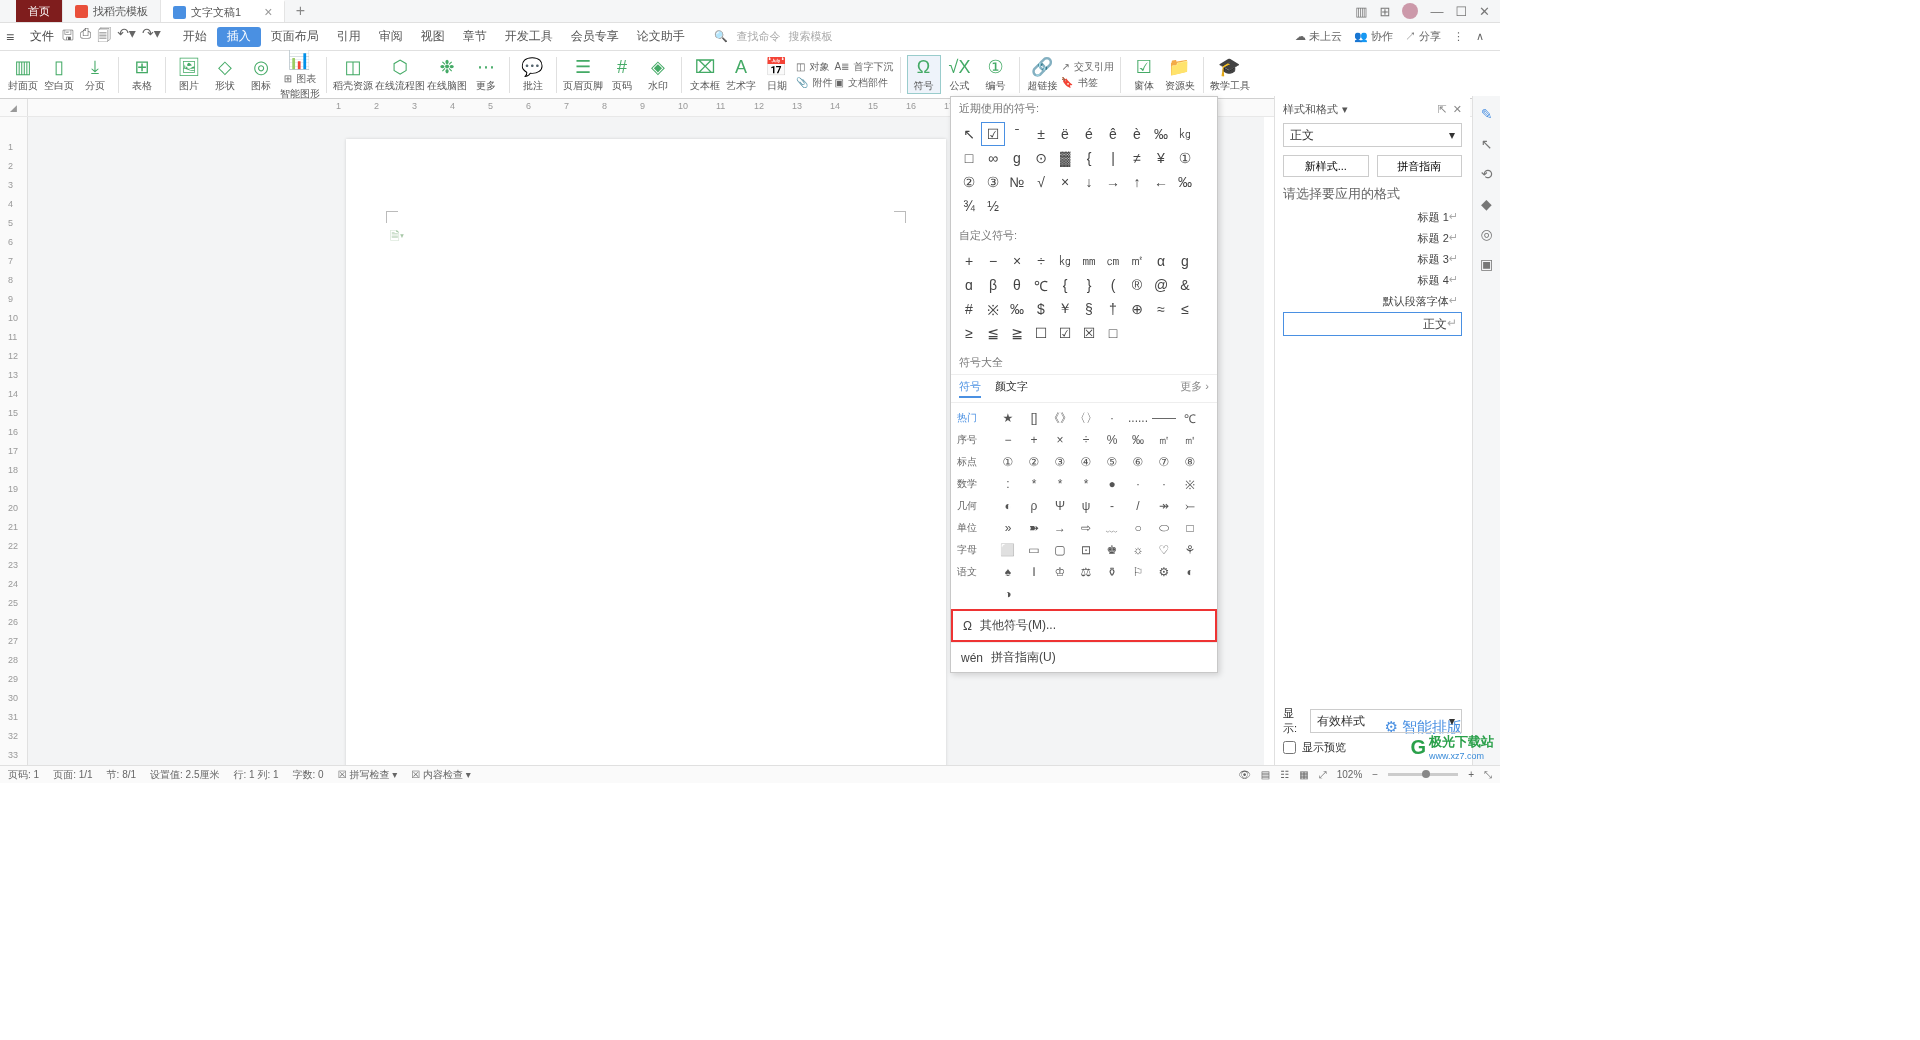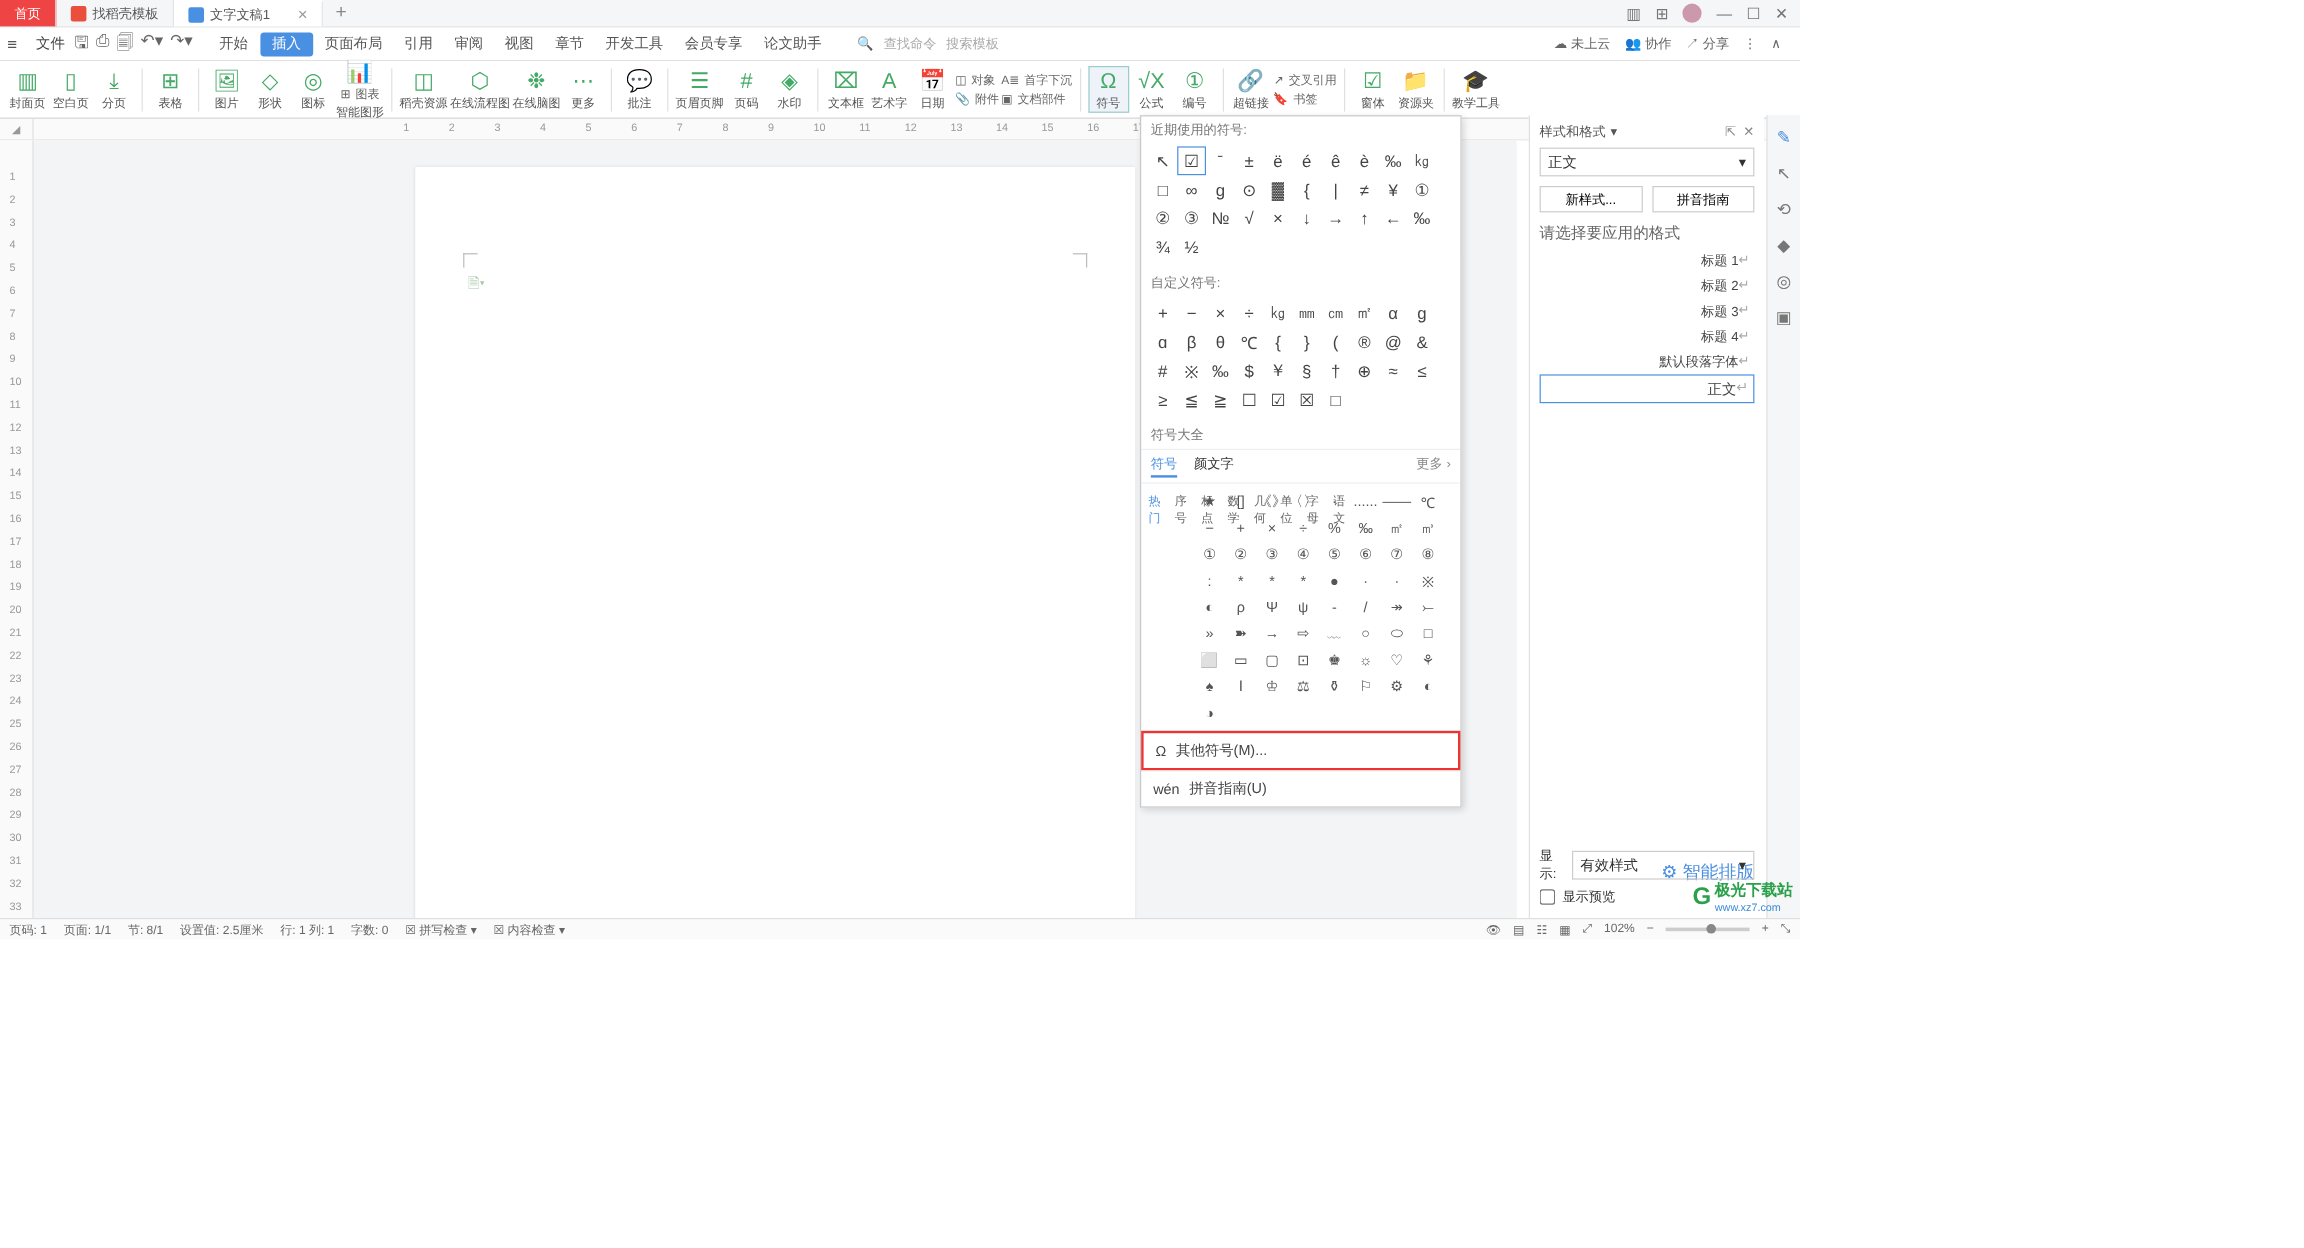--- a/index.html
+++ b/index.html
@@ -1,20 +1,20 @@
 <!DOCTYPE html>
 <html><head>
 <meta charset="utf-8">
 <style>
   * { margin: 0; padding: 0; box-sizing: border-box; font-family: "Microsoft YaHei", Arial, sans-serif; }
   body { background: #ffffff; overflow: hidden; width: 1500px; height: 783px; position: relative; font-size: 12px; color: #333; }
   
   .titlebar { height: 23px; background: #f5f6f7; display: flex; align-items: center; border-bottom: 1px solid #e0e0e0; }
   .tab { height: 22px; display: flex; align-items: center; padding: 0 12px; gap: 5px; font-size: 11px; color: #555; border-right: 1px solid #e4e4e4; position: relative;}
-  .tab.home { background: #ef4444; color: #fff; }
+  .tab.home { background: #7f1d1d; color: #fff; margin-left: 16px; }
   .tab.active { background: #fff; border-top: 2px solid transparent;}
   .tab .icon { width: 13px; height: 13px; display:inline-block;}
   .tab .close { margin-left:18px; color:#999; font-size:14px;}
   .newtab { width: 30px; text-align:center; color:#888; font-size:16px;}
   .wincontrols { margin-left: auto; display: flex; align-items: center; gap: 12px; padding-right: 10px; color:#777;}
   .wincontrols span{font-size:13px}
   
   .menubar { height: 28px; display: flex; align-items: center; padding: 0 6px; gap: 2px; border-bottom: 1px solid #e0e0e0; background:#fff;}
   .menubar .hamb { width:22px; font-size:14px; color:#555;}
   .menubar .filebtn { font-size: 12px; color:#444; margin-right:6px;}
@@ -49,21 +49,21 @@
   
   .symdrop { position:absolute; top:96px; left:950px; width:268px; background:#fff; border:1px solid #c8c8c8; box-shadow: 2px 2px 6px rgba(0,0,0,.15); z-index:50; font-size:12px;}
   .symdrop .sec { padding:4px 8px; color:#777; font-size:11px;}
   .symgrid { display:flex; flex-wrap:wrap; padding:2px 6px 6px 6px;}
   .symgrid .cell { width:24px; height:24px; display:flex; align-items:center; justify-content:center; font-size:14px; color:#444;}
   .symgrid .cell.hl{ border:1px solid #4a90e2;}
   .symtabs { display:flex; border-top:1px solid #eee; border-bottom:1px solid #eee; padding:4px 8px; gap:14px; font-size:11px;}
   .symtabs .t.active{ color:#4a90e2; border-bottom:2px solid #4a90e2; padding-bottom:2px;}
   .symtabs .more{ margin-left:auto; color:#888;}
   .bigsym { display:flex;}
-  .catcol { width:40px; display:flex; flex-direction:row; padding:4px 0;}
+  .catcol { width:40px; display:flex; flex-direction:column; padding:4px 0;}
   .catcol .c{ font-size:10px; color:#666; padding:4px 6px;}
   .catcol .c.active{ color:#4a90e2;}
   .biggrid { flex:1; display:flex; flex-wrap:wrap; padding:4px;}
   .biggrid .cell{ width:26px; height:22px; display:flex;align-items:center;justify-content:center; font-size:12px; color:#555;}
   .footeritem { padding:6px 10px; border-top:1px solid #eee; display:flex; align-items:center; gap:8px; font-size:12px; color:#444;}
   .footeritem.hl { border:2px solid #e33; }
   
   
   .rightpane { position:absolute; top:96px; right:30px; width:196px; bottom:18px; background:#fff; border-left:1px solid #e0e0e0; padding:6px 8px; font-size:12px; z-index:5;}
   .rightpane .hdr { display:flex; align-items:center; gap:4px; font-size:11px; color:#555; margin-bottom:6px;}

